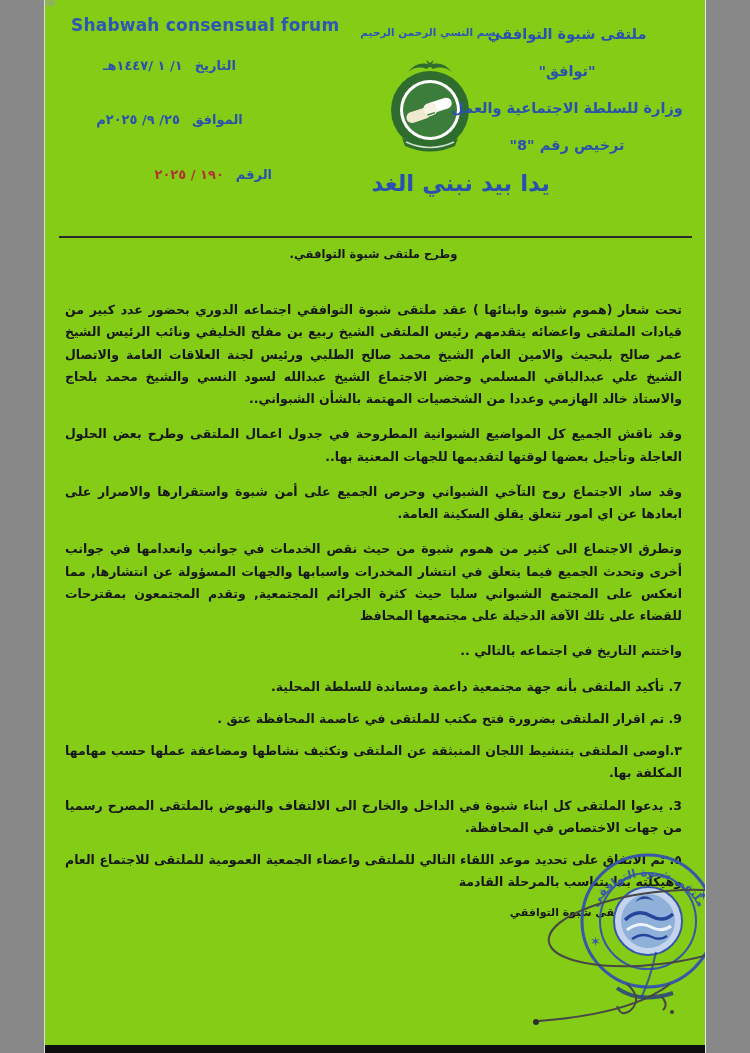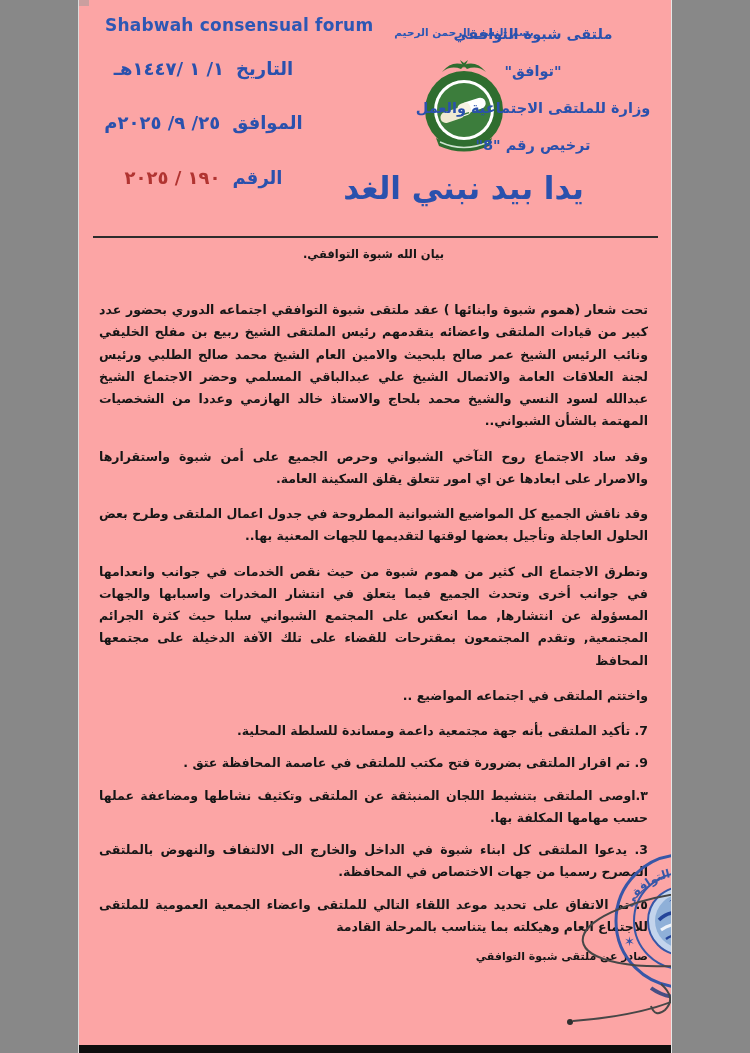--- a/index.html
+++ b/index.html
@@ -1,44 +1,44 @@
 <!DOCTYPE html>
 <html lang="ar"><head>
 <meta charset="utf-8">
 <style>
   html,body{margin:0;padding:0;background:#888;}
   .page{
-    position:relative;width:594px;height:1053px;margin:0 auto;
-    background:#fca5a5;overflow:hidden;
+    position:relative;width:662px;height:1053px;margin:0 auto;
+    background:#84cc16;overflow:hidden;
     font-family:"DejaVu Sans",sans-serif;
     border-left:1px solid #dcdcdc;border-right:1px solid #e6e6e6;
     box-sizing:border-box;
   }
   
   .en-title{
     position:absolute;left:26px;top:15px;
     font-size:17px;font-weight:700;color:#2d57b4;letter-spacing:.2px;
   }
   .meta-row{
     position:absolute;left:22px;width:205px;direction:rtl;text-align:center;
-    font-size:18px;font-weight:700;color:#2a51ad;white-space:nowrap;
+    font-size:13px;font-weight:700;color:#2a51ad;white-space:nowrap;
   }
   .meta-row .lbl{margin-left:12px;}
   .meta-row.r1{top:58px;}
   .meta-row.r2{top:112px;}
-  .meta-row.r3{top:167px;}
+  .meta-row.r3{top:167px;text-align:right;}
   .val-red{color:#b13431;}
   .basmala{
     position:absolute;left:295px;width:180px;top:26px;text-align:center;
     font-size:10.5px;font-weight:700;color:#2d57b4;direction:rtl;white-space:nowrap;
   }
   .logo-wrap{position:absolute;left:341px;top:56px;width:88px;height:104px;}
   .motto{
     position:absolute;left:265px;width:240px;top:170px;text-align:right;
-    font-size:31px;font-weight:700;color:#2a51ad;direction:rtl;white-space:nowrap;
+    font-size:23px;font-weight:700;color:#2a51ad;direction:rtl;white-space:nowrap;
   }
   .org-col{
     position:absolute;right:8px;top:26px;width:260px;direction:rtl;text-align:center;
     color:#2a51ad;font-weight:700;font-size:14.5px;
   }
   .org-col .org-line{margin-bottom:21px;white-space:nowrap;}
   .divider{
     position:absolute;top:236px;left:14px;right:13px;height:0;
     border-top:2px solid #2c2c2c;
   }
@@ -97,35 +97,35 @@
       <path d="M16,82 Q44,96 72,82 L69,90 Q44,101 19,90 Z" fill="#2f6d2f"></path>
       <path d="M20,86 Q44,97 68,86" stroke="#cfe3cf" stroke-width="1.4" fill="none"></path>
     </svg>
   </div>
 
   <div class="motto">يدا بيد نبني الغد</div>
 
   <div class="org-col">
     <div class="org-line">ملتقى شبوة التوافقي</div>
     <div class="org-line">"توافق"</div>
-    <div class="org-line">وزارة للملتقى الاجتماعية والعمل</div>
+    <div class="org-line">وزارة للسلطة الاجتماعية والعمل</div>
     <div class="org-line">ترخيص رقم "8"</div>
   </div>
 
   <div class="divider"></div>
 
   <div class="doc-body">
-    <div class="doc-title">بيان الله شبوة التوافقي.</div>
+    <div class="doc-title">وطرح ملتقى شبوة التوافقي.</div>
 
     <p class="para">تحت شعار (هموم شبوة وابنائها )  عقد ملتقى شبوة التوافقي اجتماعه الدوري بحضور عدد كبير من  قيادات الملتقى واعضائه يتقدمهم رئيس الملتقى الشيخ ربيع بن مفلح الخليفي ونائب الرئيس الشيخ عمر صالح بلبحيث والامين العام الشيخ محمد صالح الطلبي ورئيس لجنة العلاقات العامة والاتصال الشيخ علي عبدالباقي المسلمي وحضر الاجتماع الشيخ عبدالله لسود النسي والشيخ محمد بلحاج والاستاذ خالد الهازمي وعددا من الشخصيات المهتمة بالشأن الشبواني..</p>
+    <p class="para">وقد ناقش الجميع كل المواضيع الشبوانية المطروحة في جدول اعمال الملتقى وطرح بعض الحلول العاجلة وتأجيل بعضها لوقتها لتقديمها للجهات المعنية بها..</p>
     <p class="para">وقد ساد الاجتماع روح التآخي الشبواني وحرص الجميع على أمن شبوة واستقرارها والاصرار على ابعادها عن اي امور تتعلق يقلق السكينة العامة.</p>
-    <p class="para">وقد ناقش الجميع كل المواضيع الشبوانية المطروحة في جدول اعمال الملتقى وطرح بعض الحلول العاجلة وتأجيل بعضها لوقتها لتقديمها للجهات المعنية بها..</p>
     <p class="para">وتطرق الاجتماع الى كثير من هموم شبوة من حيث نقص الخدمات في جوانب وانعدامها في جوانب أخرى وتحدث الجميع فيما يتعلق في انتشار المخدرات واسبابها والجهات المسؤولة عن انتشارها, مما انعكس على المجتمع الشبواني سلبا حيث كثرة الجرائم المجتمعية, وتقدم المجتمعون بمقترحات للقضاء على تلك الآفة الدخيلة على مجتمعها المحافظ</p>
 
-    <p class="closing-intro">واختتم الملتقى في اجتماعه المواضيع ..</p>
+    <p class="closing-intro">واختتم التاريخ في اجتماعه بالتالي ..</p>
 
     <p class="item">7. تأكيد الملتقى بأنه جهة مجتمعية داعمة ومساندة للسلطة المحلية.</p>
     <p class="item">9. تم اقرار الملتقى بضرورة فتح مكتب للملتقى في عاصمة المحافظة عتق .</p>
     <p class="item">٣.اوصى الملتقى بتنشيط اللجان المنبثقة عن الملتقى وتكثيف نشاطها ومضاعفة عملها حسب مهامها المكلفة بها.</p>
     <p class="item">3. يدعوا الملتقى كل ابناء شبوة في الداخل والخارج الى الالتفاف والنهوض بالملتقى المصرح رسميا من جهات الاختصاص في المحافظة.</p>
     <p class="item">٥. تم الاتفاق على تحديد موعد اللقاء التالي للملتقى واعضاء الجمعية العمومية للملتقى للاجتماع العام وهيكلته بما يتناسب بالمرحلة القادمة</p>
 
     <div class="issued">صادر عن ملتقى شبوة التوافقي</div>
   </div>
 

